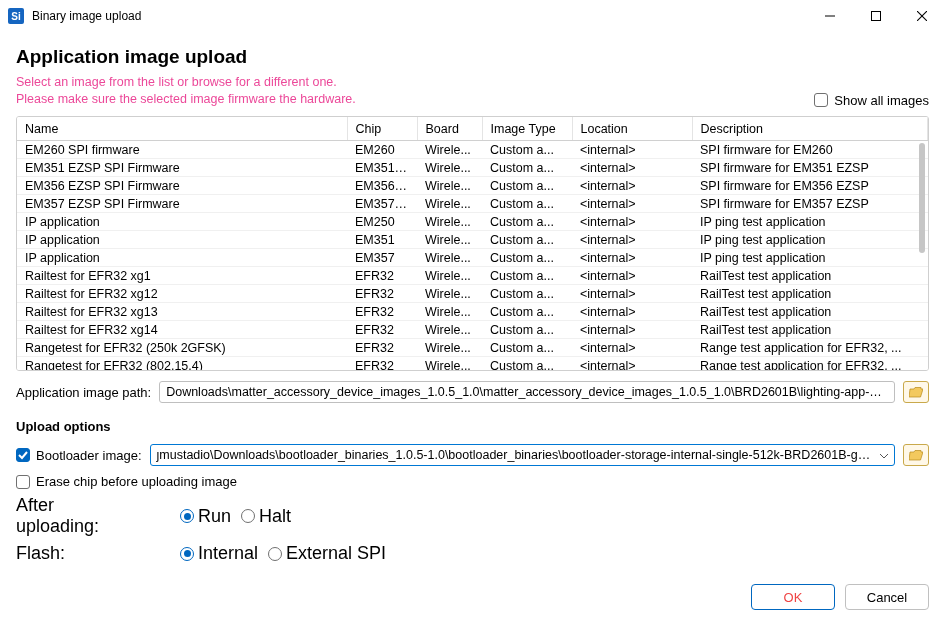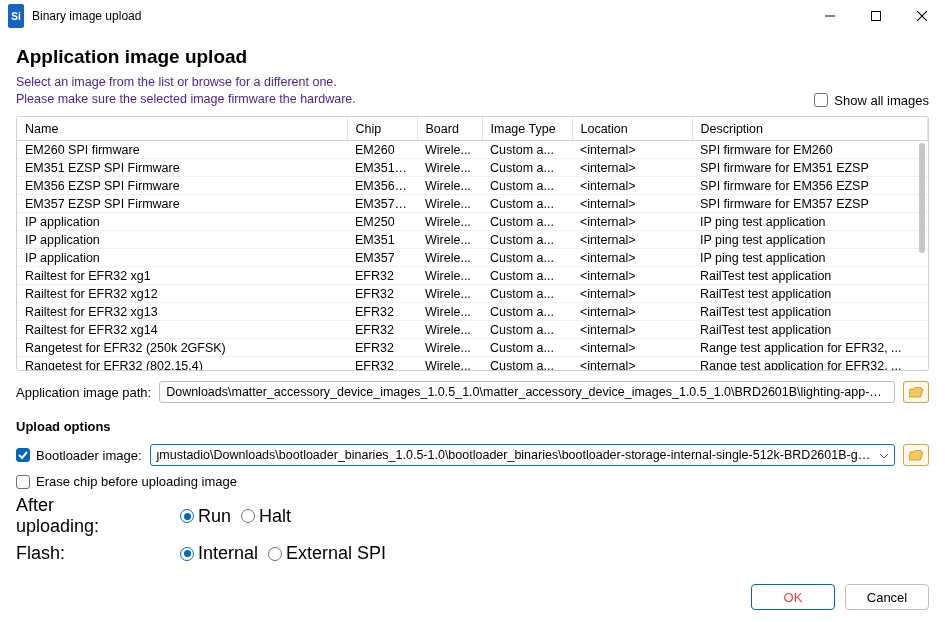--- a/index.html
+++ b/index.html
@@ -1,24 +1,24 @@
 <!DOCTYPE html>
 <html><head>
 <meta charset="utf-8">
 <style>
   * { box-sizing: border-box; margin: 0; padding: 0; }
   html, body { width: 945px; height: 622px; font-family: "Segoe UI", Tahoma, sans-serif; font-size: 13px; color: #000; background: #fff; overflow: hidden; }
   .titlebar { height: 32px; display: flex; align-items: center; padding-left: 8px; border-bottom: 0 solid transparent; }
-  .titlebar .icon { width: 16px; height: 24px; background: #1565c0; color: #fff; font-size: 10px; font-weight: bold; display: flex; align-items: center; justify-content: center; border-radius: 2px; }
+  .titlebar .icon { width: 16px; height: 16px; background: #1565c0; color: #fff; font-size: 10px; font-weight: bold; display: flex; align-items: center; justify-content: center; border-radius: 2px; }
   .titlebar .title { margin-left: 8px; font-size: 12px; }
   .titlebar .spacer { flex: 1; }
   .winbtn { width: 46px; height: 32px; display: flex; align-items: center; justify-content: center; }
   .body { padding: 14px 16px 12px 16px; display: flex; flex-direction: column; height: calc(100% - 32px); }
   h1 { font-size: 19px; font-weight: 700; margin-bottom: 6px; }
-  .subtext { font-size: 12.5px; color: #4c1d95; line-height: 1.35; }
+  .subtext { font-size: 12.5px; color: #ec4899; line-height: 1.35; }
   .toprow { display: flex; align-items: flex-end; justify-content: space-between; margin-bottom: 8px; }
   .showall { display: flex; align-items: center; gap: 6px; font-size: 13px; }
   .cb { width: 14px; height: 14px; border: 1.2px solid #707070; border-radius: 3px; display: inline-flex; align-items: center; justify-content: center; background: #fff; }
   .cb.checked { background: #0067c0; border-color: #0067c0; }
   .cb.checked svg { display: block; }
   .cb svg { display: none; }
   .tablewrap { border: 1px solid #cfcfcf; border-radius: 3px; height: 262px; position: relative; overflow: hidden; }
   table { width: 100%; border-collapse: collapse; table-layout: fixed; }
   thead th { text-align: left; font-weight: 400; font-size: 12.5px; padding: 4px 8px; border-bottom: 1px solid #d0d0d0; border-right: 1px solid #e4e4e4; background: #fff; height: 24px; }
   tbody td { font-size: 12.5px; padding: 1.5px 8px; white-space: nowrap; overflow: hidden; text-overflow: ellipsis; height: 18px; }

